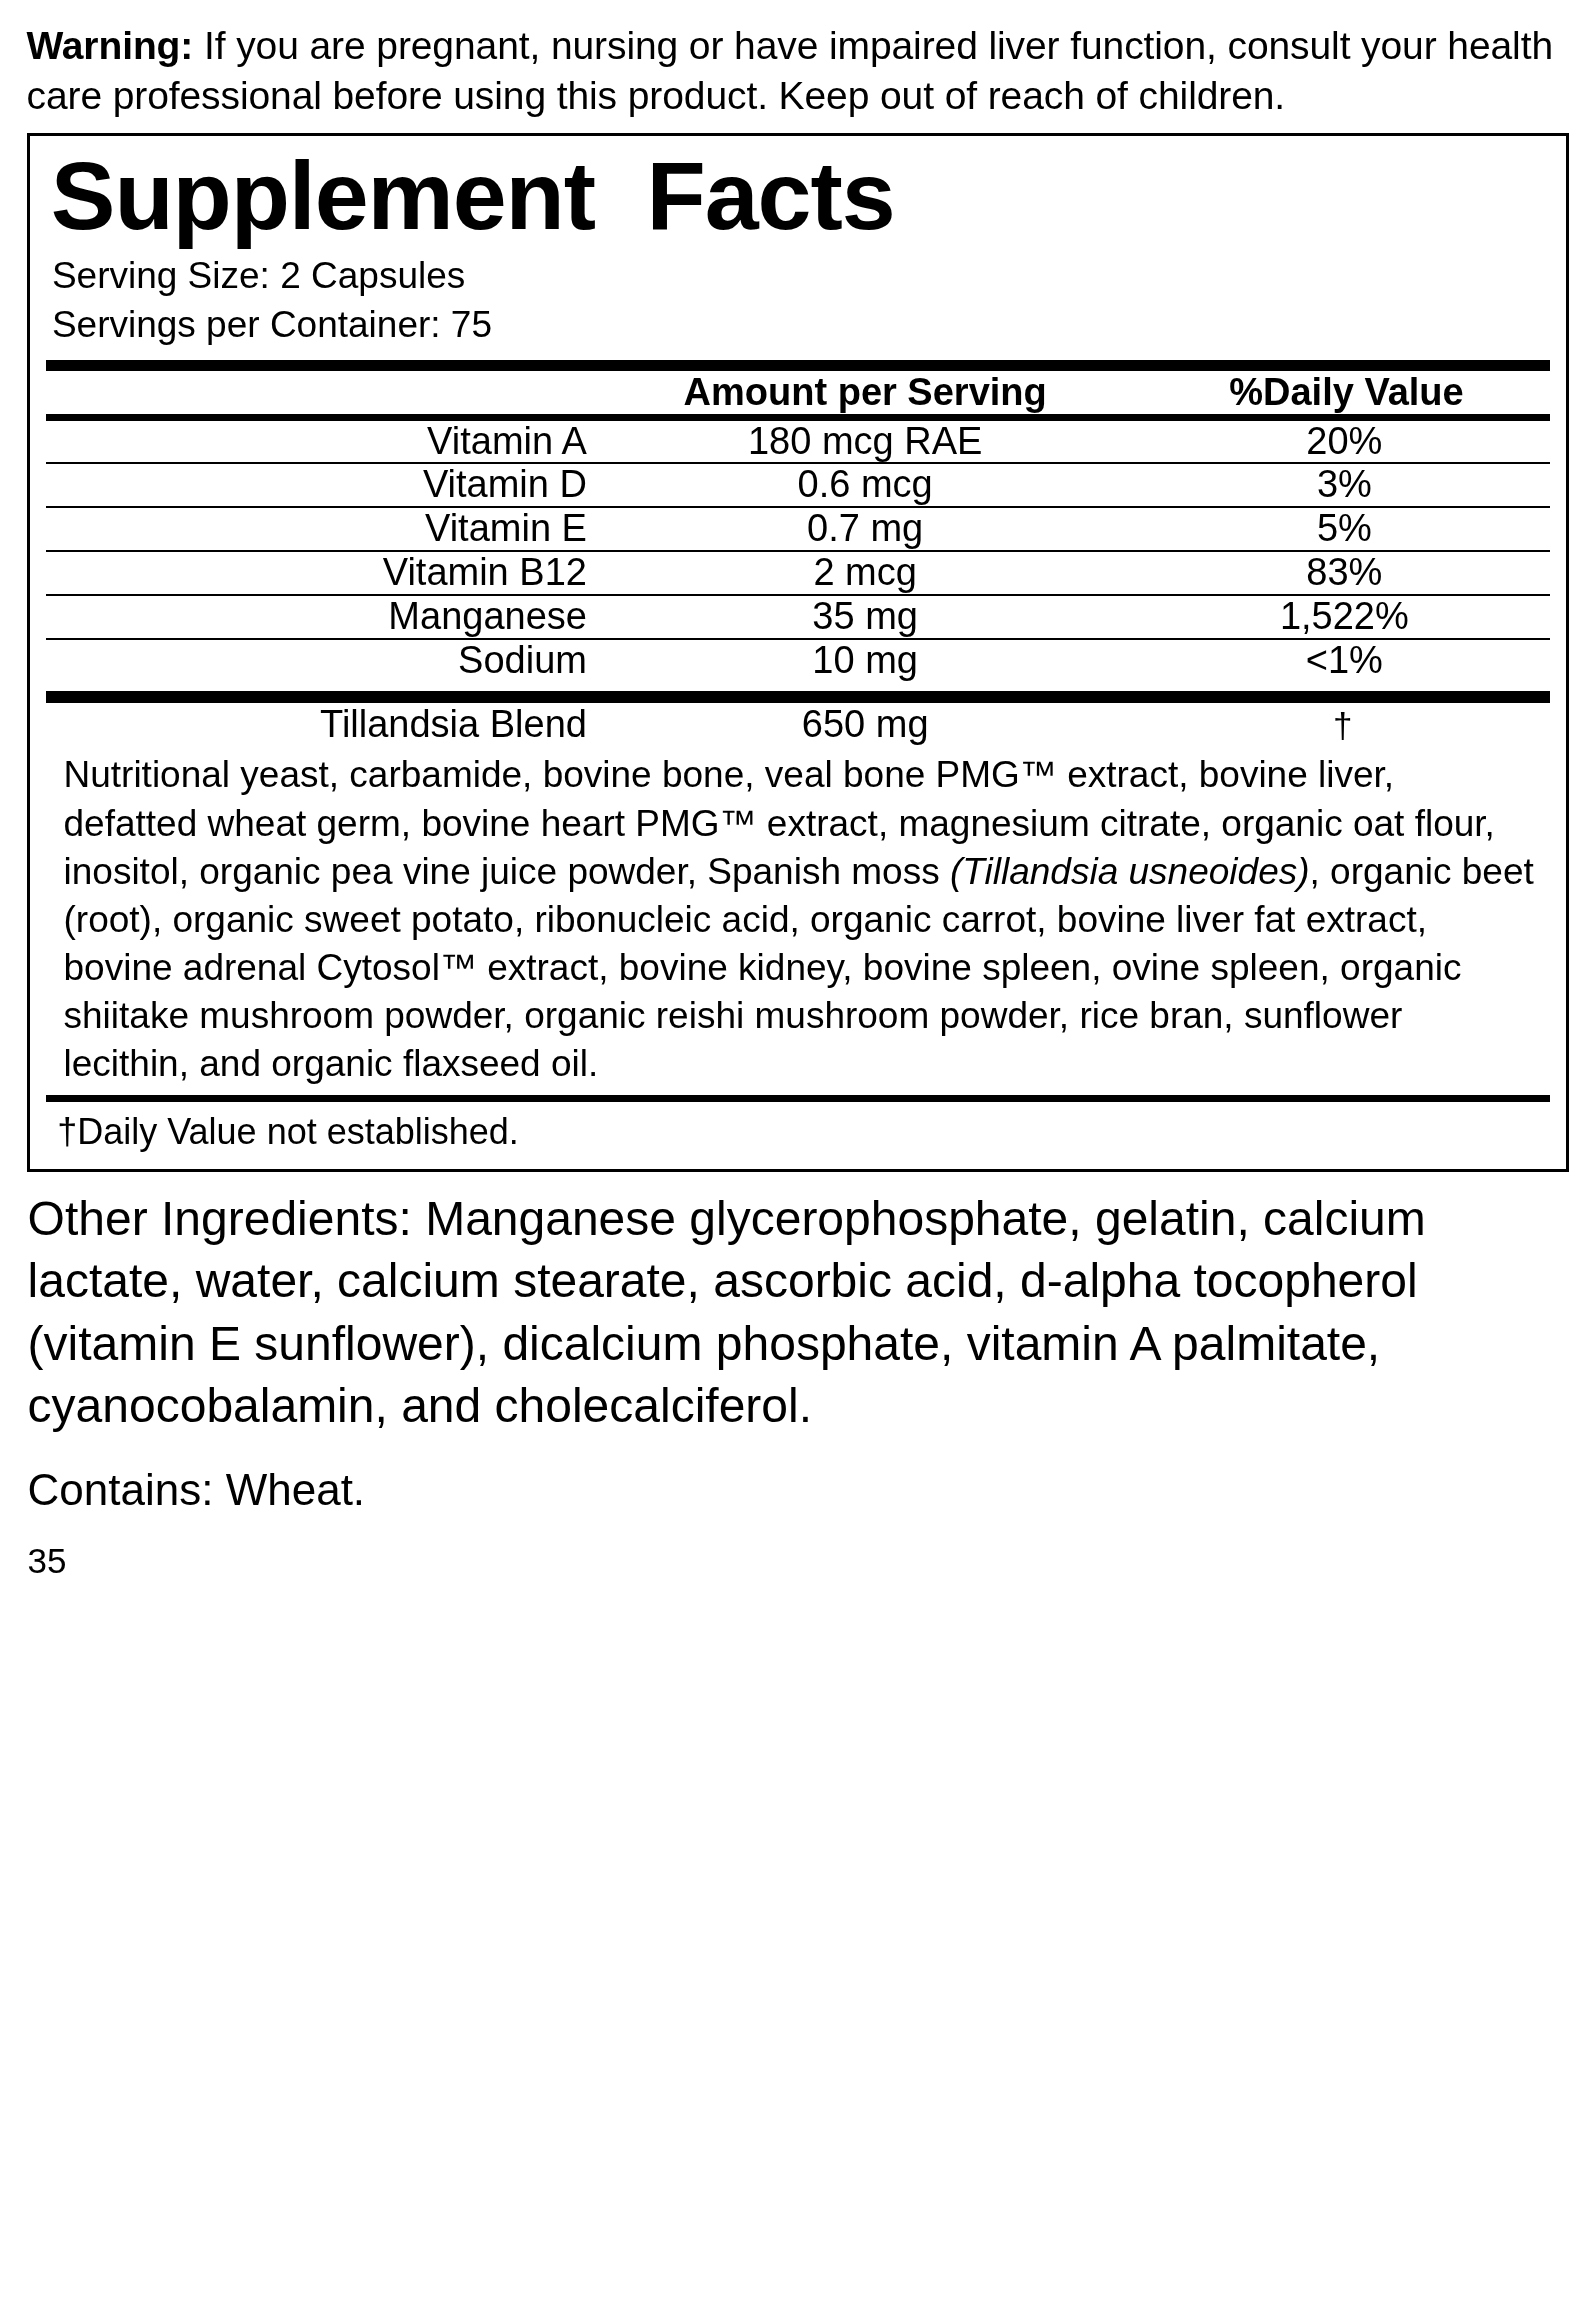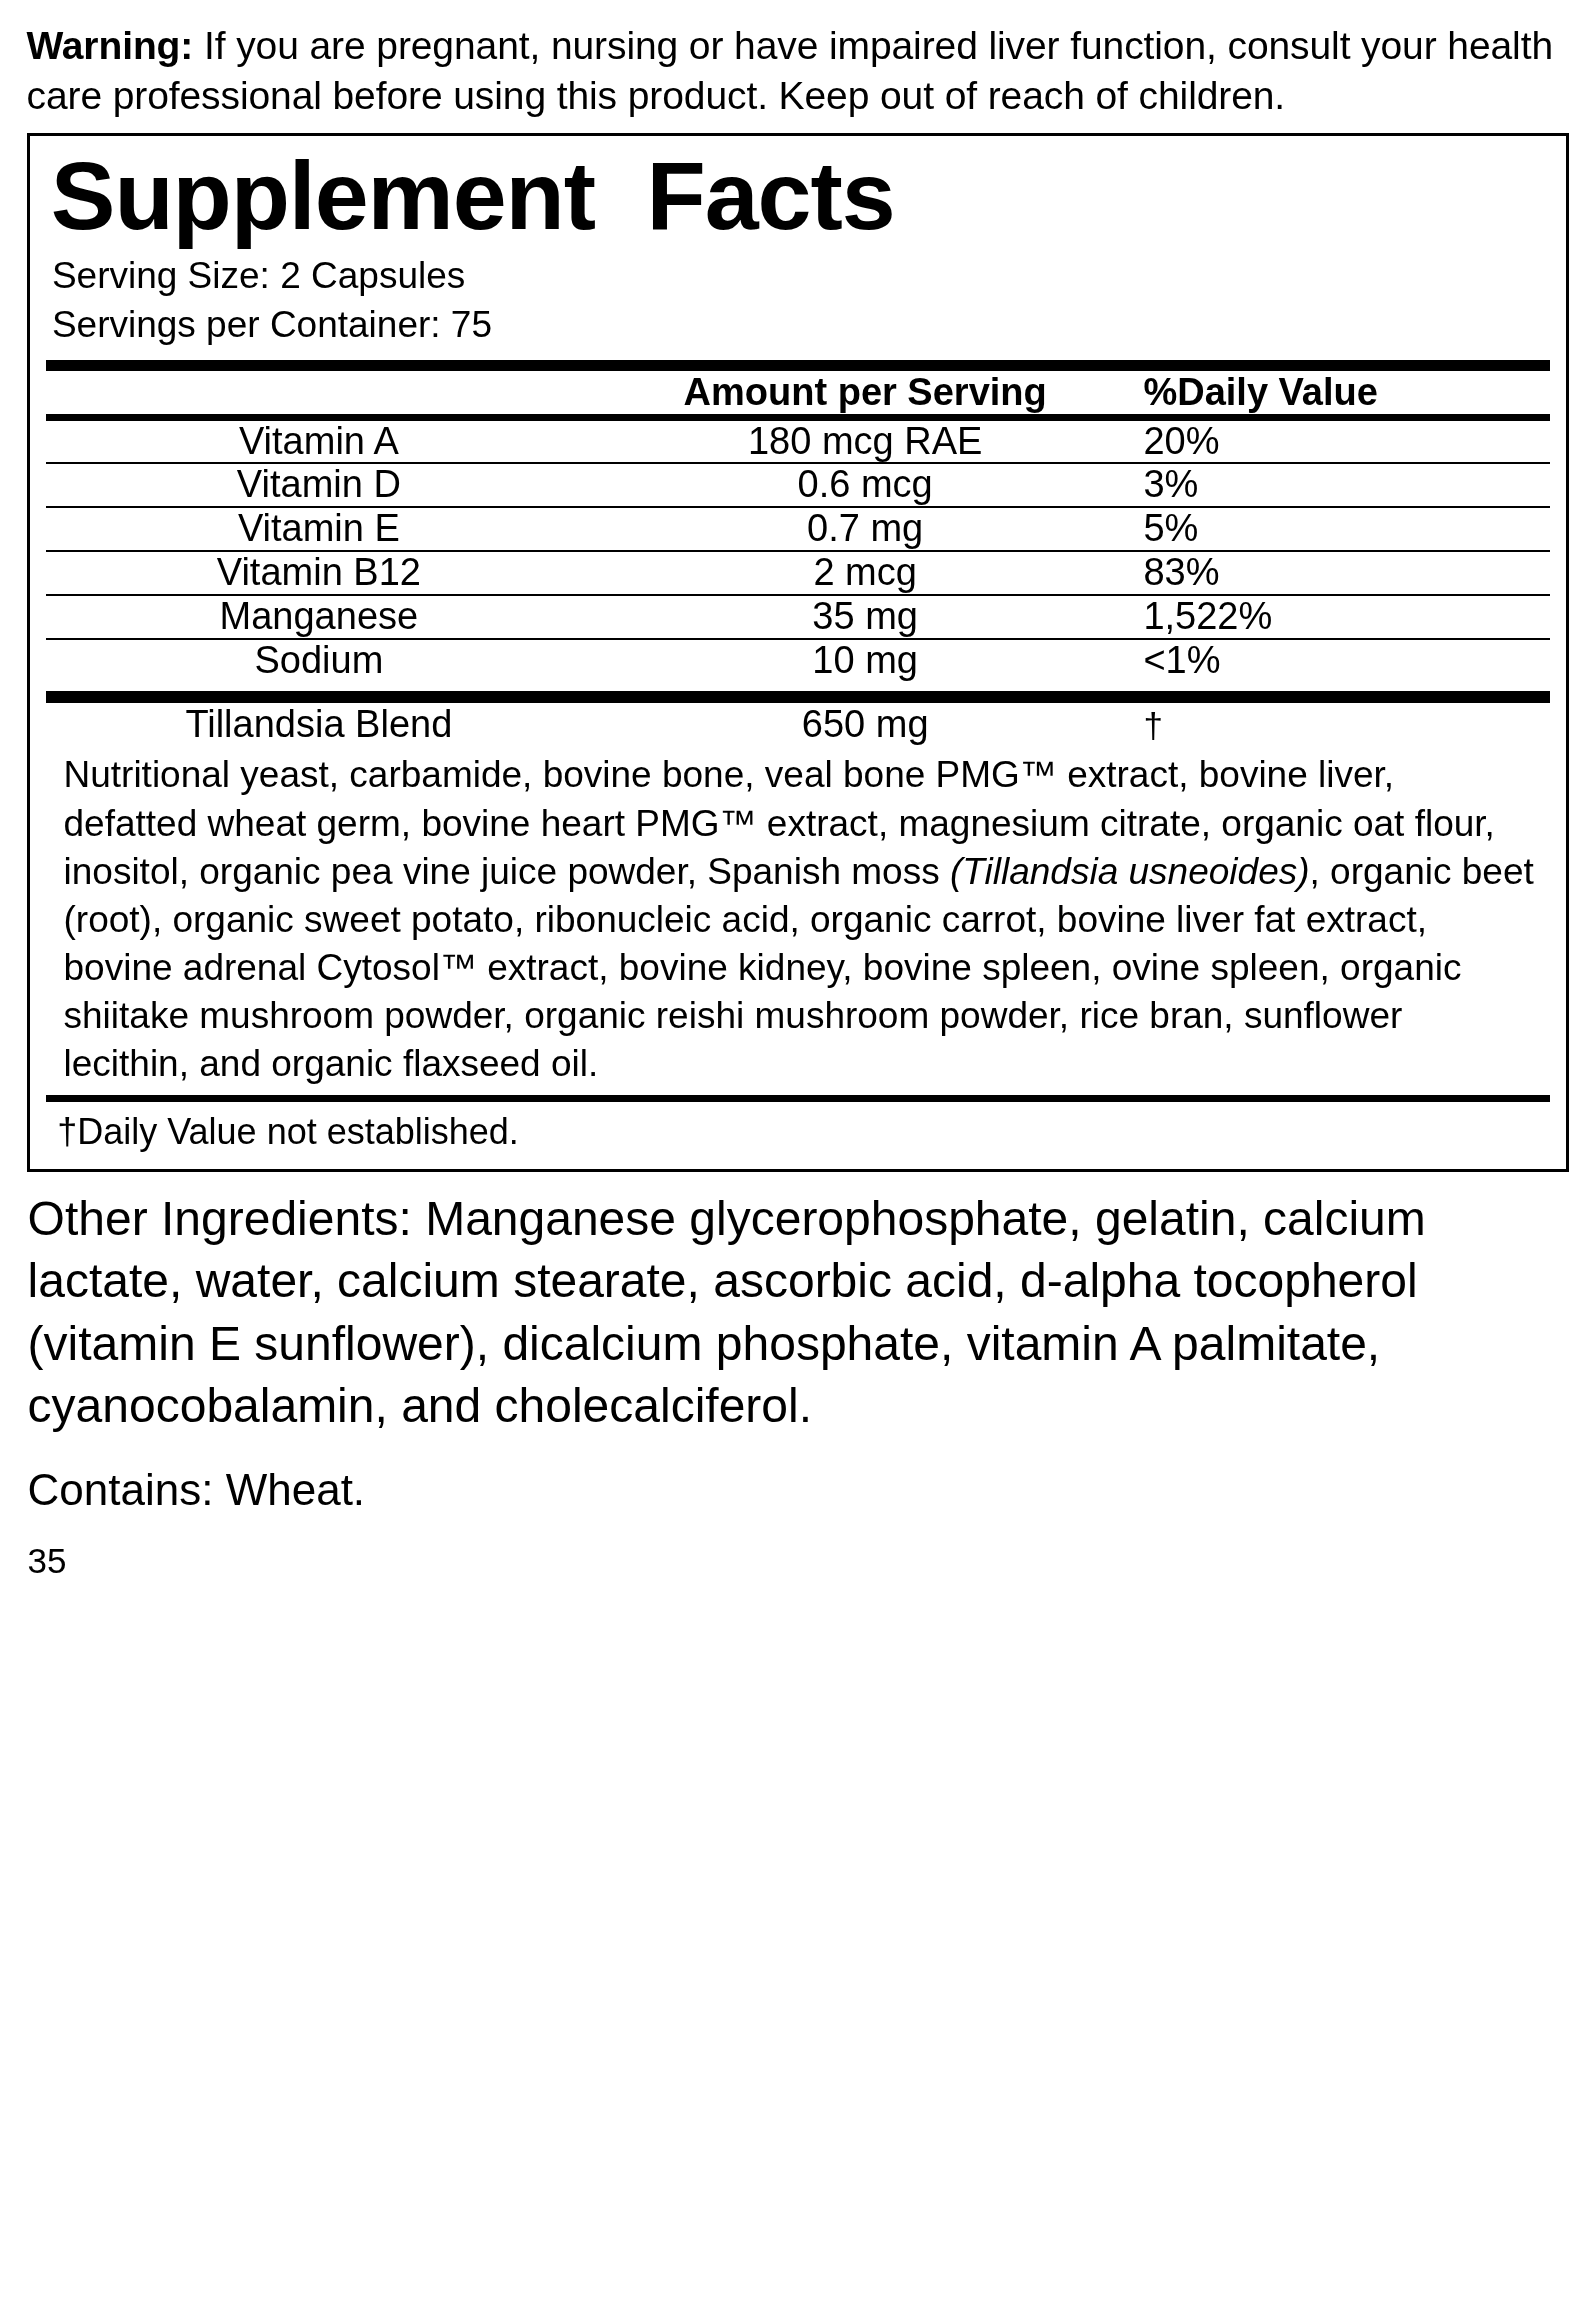--- a/index.html
+++ b/index.html
@@ -73,23 +73,23 @@
   }
   table.facts td, table.facts th {
     padding: 0;
     vertical-align: bottom;
   }
   .hdr-row th {
     font-weight: bold;
     font-size: 38px;
     padding: 7.4px 0 6.4px 0;
   }
-  .col-name  { width: 36%; text-align: center; }
+  .col-name  { width: 36%; text-align: right; }
   .col-amt   { width: 37%; text-align: center; }
-  .col-dv    { width: 27%; text-align: left; }
+  .col-dv    { width: 27%; text-align: center; }
 
   .nut-row td {
     padding: 7px 0 5.8px 0;
     font-size: 38px;
     line-height: 1.1;
   }
   .nut-row td.col-name { padding-left: 5.3px; }
   .nut-row td.col-dv { padding-right: 4.2px; }
   .row-sep { height: 2.1px; background: #000; }
 

